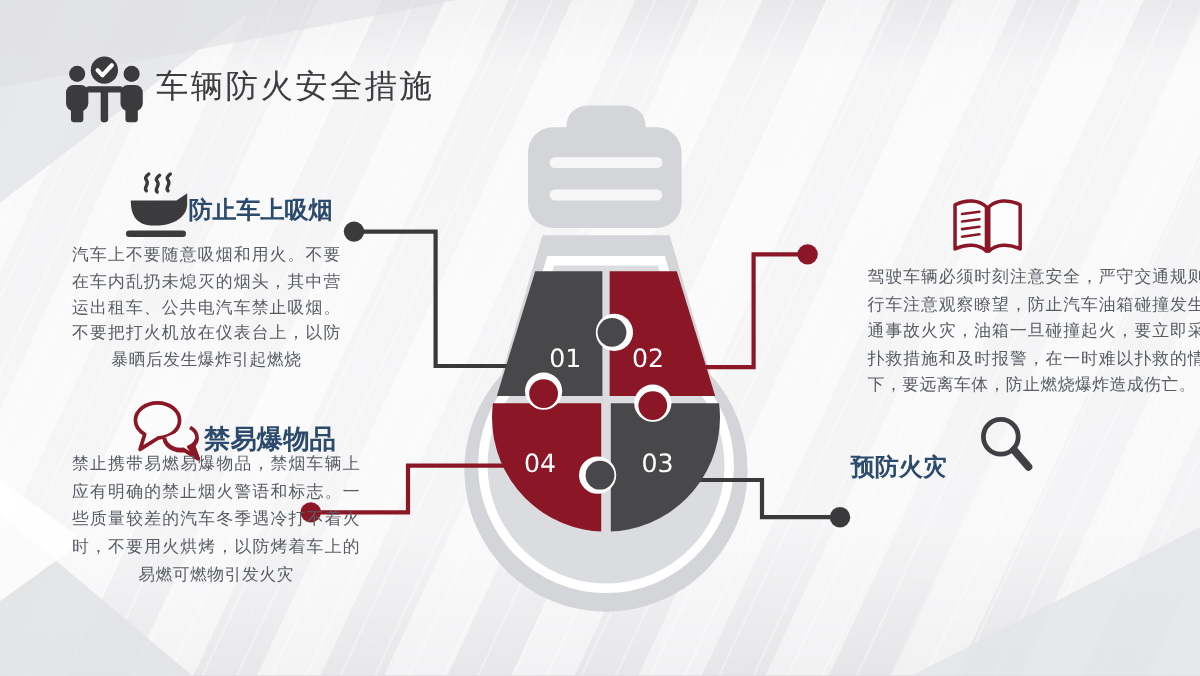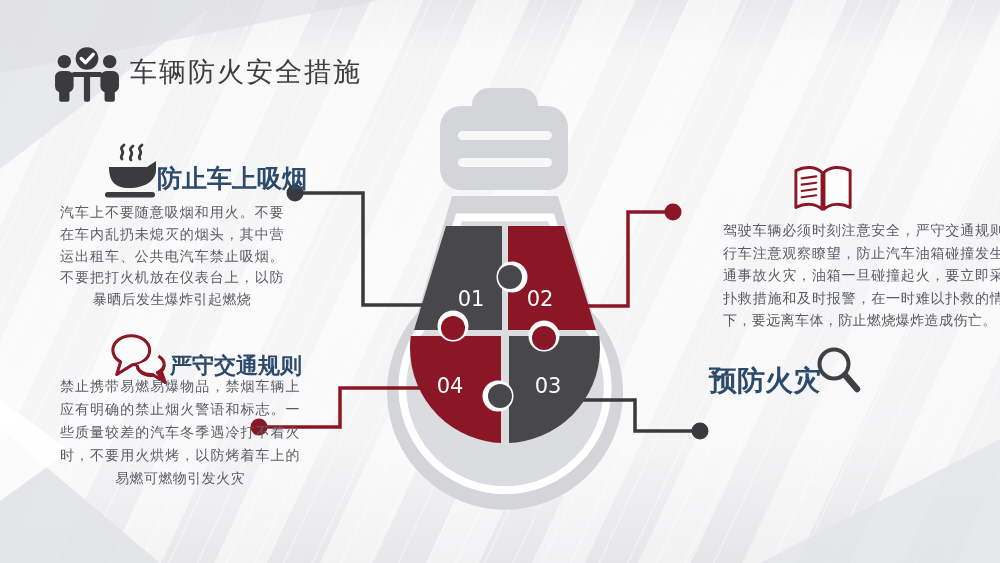--- a/index.html
+++ b/index.html
@@ -38,25 +38,25 @@
 
   .sec-title{position:absolute;margin:0;font-weight:700;color:#2c4a6b;white-space:nowrap;}
   .sec-body{
     position:absolute;margin:0;font-size:14px;color:#585d64;
     text-align:justify;letter-spacing:.4px;
   }
   .last-center{text-align-last:center;}
 
   .icon-abs{position:absolute;}
 
-  #t1{left:157px;top:162px;font-size:25px;font-family:Liberation Mono, monospace;}
+  #t1{left:157px;top:162px;font-size:20px;font-family:Liberation Mono, monospace;}
   #b1{left:60px;top:202px;width:224px;line-height:21.8px;}
   #t2{left:687px;top:177px;font-size:23px;}
   #b2{left:687px;top:219px;width:296px;line-height:22.6px;margin-left:36px;}
-  #t3{left:709px;top:362px;font-size:28px;}
+  #t3{left:709px;top:376px;font-size:20px;}
   #b3{left:717px;top:399px;width:262px;line-height:25px;}
   #t4{left:170px;top:351px;font-size:22px;}
   #b4{left:60px;top:375px;width:240px;line-height:23px;}
 
   .num{font-family:"DejaVu Sans","Liberation Sans",sans-serif;font-size:21px;font-weight:500;fill:#ffffff;}
 </style>
 </head>
 <body>
 
 <div class="slide">
@@ -171,16 +171,16 @@
     <line x1="32" y1="30" x2="44" y2="44" stroke="#3f4043" stroke-width="6.5" stroke-linecap="round"></line>
   </svg>
 
   <svg class="icon-abs" style="left:108px;top:330px;width:62px;height:58px;" viewBox="0 0 64 58">
     <g fill="#fbfbfc" stroke="#8a1626" stroke-width="3.2" stroke-linejoin="round">
       <path d="M43,20 a19,15 0 1 0 -38,0 a19,15 0 0 0 8,12 L9,45 L25,35 a19,15 0 0 0 18,-15 Z"></path>
       <path d="M30,35 a14,11 0 1 0 28,0 a14,11 0 0 0 -6,-9 M55,42 L59,53 L46,45"></path>
       <path d="M30,35 a14,11 0 0 0 16,10 L59,53 L51,43 a14,11 0 0 0 7,-8" fill="#fbfbfc" stroke="#8a1626"></path>
     </g>
   </svg>
-  <h3 class="sec-title" id="t4">严守交通规则</h3>
+  <h3 class="sec-title" id="t4">禁易爆物品</h3>
   <p class="sec-body last-center" id="b4">禁止携带易燃易爆物品，禁烟车辆上应有明确的禁止烟火警语和标志。一些质量较差的汽车冬季遇冷打不着火时，不要用火烘烤，以防烤着车上的易燃可燃物引发火灾</p>
 
 </div>
 
 </body></html>

